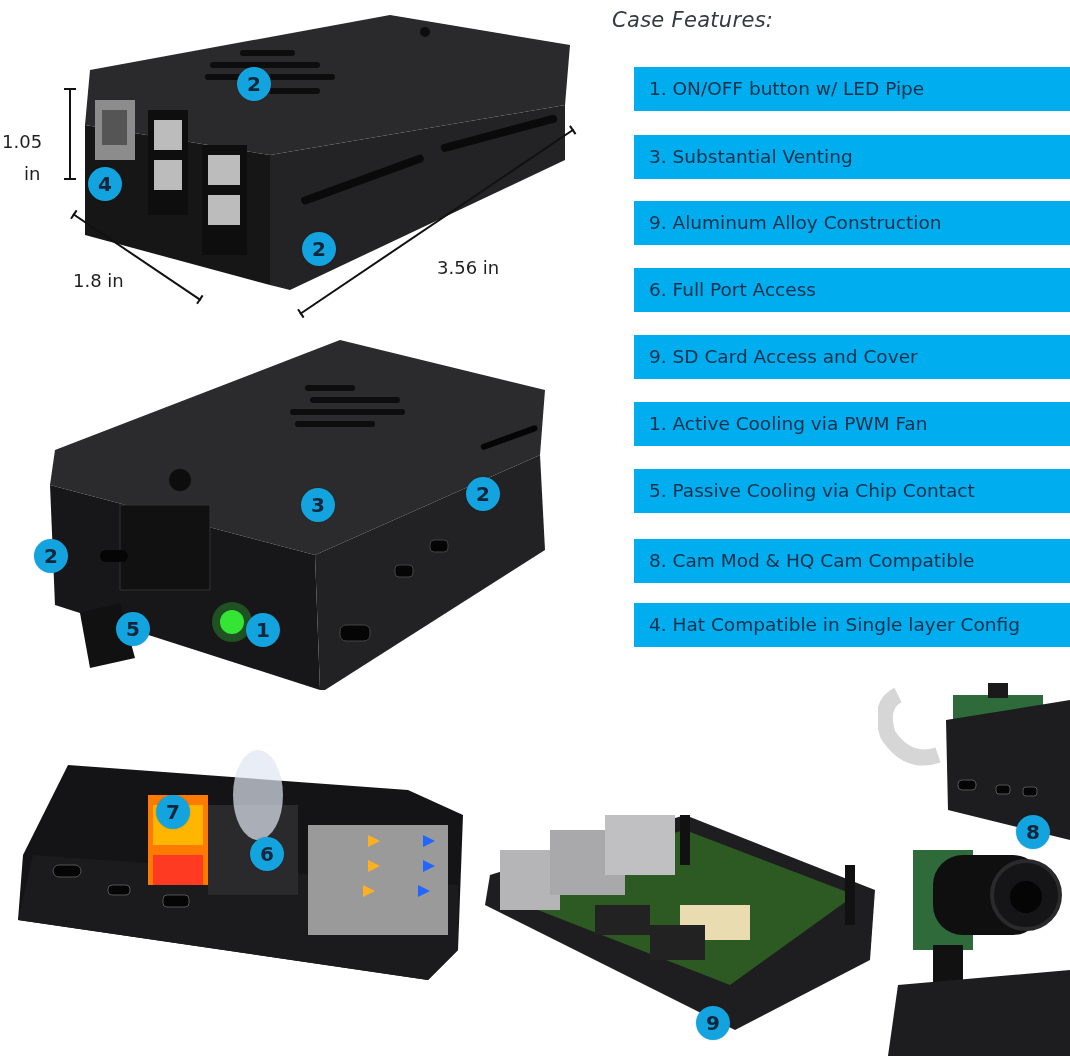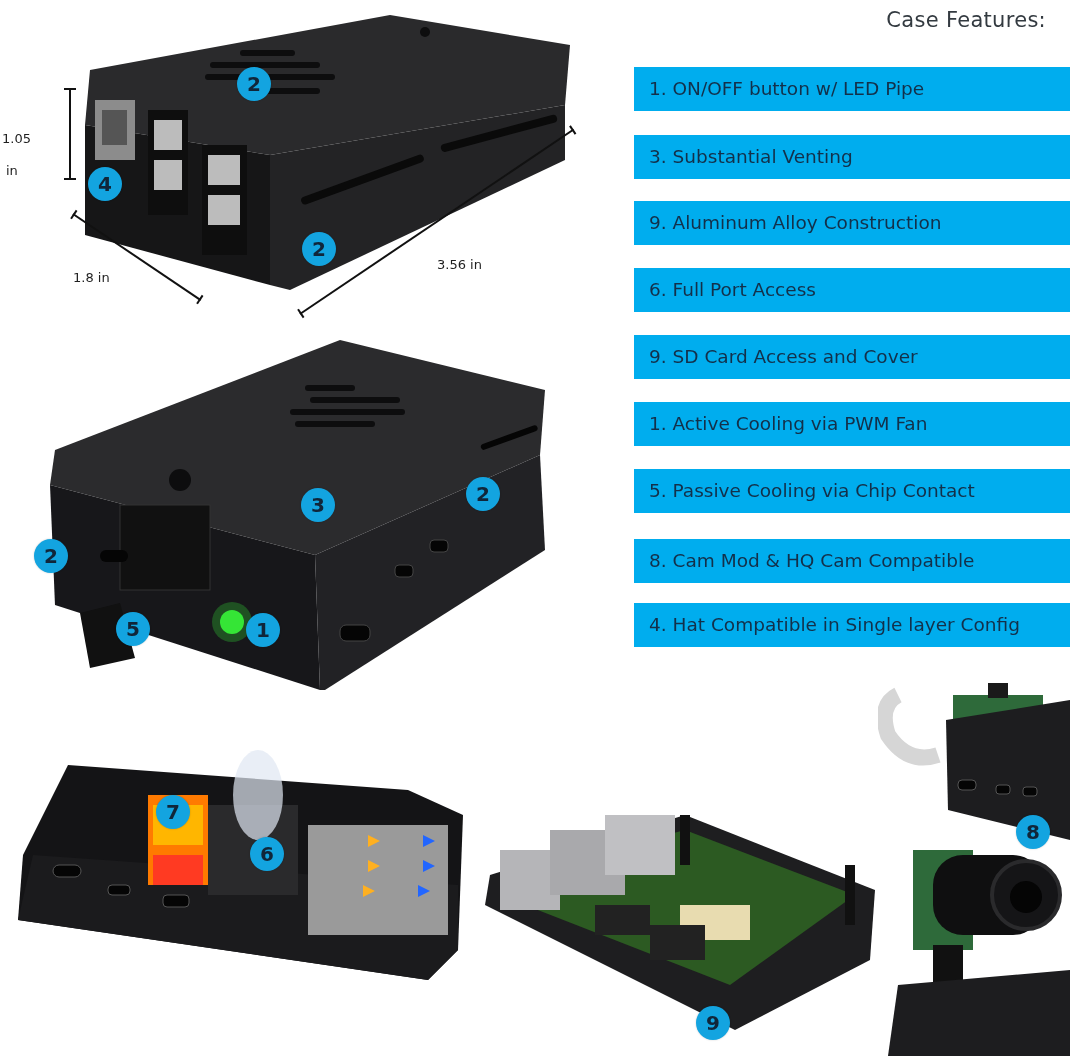--- a/index.html
+++ b/index.html
@@ -2,32 +2,32 @@
 <html><head>
 <meta charset="utf-8">
 <style>
   * { box-sizing: border-box; margin: 0; padding: 0; }
   html, body { width: 1070px; height: 1056px; background: #ffffff; overflow: hidden; }
   body { position: relative; font-family: "DejaVu Sans", sans-serif; }
 
   .abs { position: absolute; }
 
   
-  .features-title { position: absolute; left: 656px; top: 8px; width: 390px; text-align: right;
-    font-size: 21px; color: #333a40; letter-spacing: 0.3px; }
+  .features-title { position: absolute; left: 612px; top: 8px; width: 390px; text-align: left;
+    font-size: 21px; color: #333a40; letter-spacing: 0.3px; font-style: italic; }
   .feature-box { position: absolute; left: 634px; width: 454px; height: 44px; background: #00adee;
     color: #13304a; font-size: 18.5px; line-height: 44px; padding-left: 15px; white-space: nowrap; overflow: hidden; }
 
   
   .badge { position: absolute; width: 34px; height: 34px; border-radius: 50%; background: #13a4e0;
     color: #10263a; font-weight: bold; font-size: 20px; line-height: 34px; text-align: center;
     box-shadow: 0 0 2px rgba(0,0,0,0.2); }
 
   
-  .dim-label { position: absolute; font-size: 13px; color: #1f1f1f; }
+  .dim-label { position: absolute; font-size: 18px; color: #1f1f1f; }
   .dim-line { position: absolute; background: #111; height: 2px; transform-origin: 0 50%; }
   .dim-line::before, .dim-line::after { content: ""; position: absolute; width: 2px; height: 10px; background: #111; top: -4px; }
   .dim-line::before { left: 0; }
   .dim-line::after { right: 0; }
 
   
   .case-svg { position: absolute; }
 </style>
 </head>
 <body>
@@ -73,21 +73,21 @@
   <rect x="380" y="135" width="120" height="8" rx="4" fill="#0a0a0a" transform="rotate(-15 380 135)"></rect>
 </svg>
 
 <div class="abs" style="left:69px;top:88px;width:2px;height:92px;background:#111"></div>
 <div class="abs" style="left:64px;top:88px;width:12px;height:2px;background:#111"></div>
 <div class="abs" style="left:64px;top:178px;width:12px;height:2px;background:#111"></div>
 <div class="dim-line" style="left:73px;top:213px;width:154px;transform:rotate(34deg)"></div>
 <div class="dim-line" style="left:300px;top:313px;width:330px;transform:rotate(-34deg)"></div>
 
 <div class="dim-label" style="left:2px;top:131px">1.05</div>
-<div class="dim-label" style="left:6px;top:163px">in</div>
+<div class="dim-label" style="left:24px;top:163px">in</div>
 <div class="dim-label" style="left:73px;top:270px">1.8 in</div>
 <div class="dim-label" style="left:437px;top:257px">3.56 in</div>
 
 <div class="badge" style="left:237px;top:67px">2</div>
 <div class="badge" style="left:88px;top:167px">4</div>
 <div class="badge" style="left:302px;top:232px">2</div>
 
 <svg class="case-svg" style="left:50px;top:335px" width="505" height="360" viewBox="0 0 505 360">
   <polygon points="5,115 290,5 495,55 490,120 265,220 0,150" fill="#2b2b2d"></polygon>
   <polygon points="0,150 265,220 270,355 5,270" fill="#17171a"></polygon>

